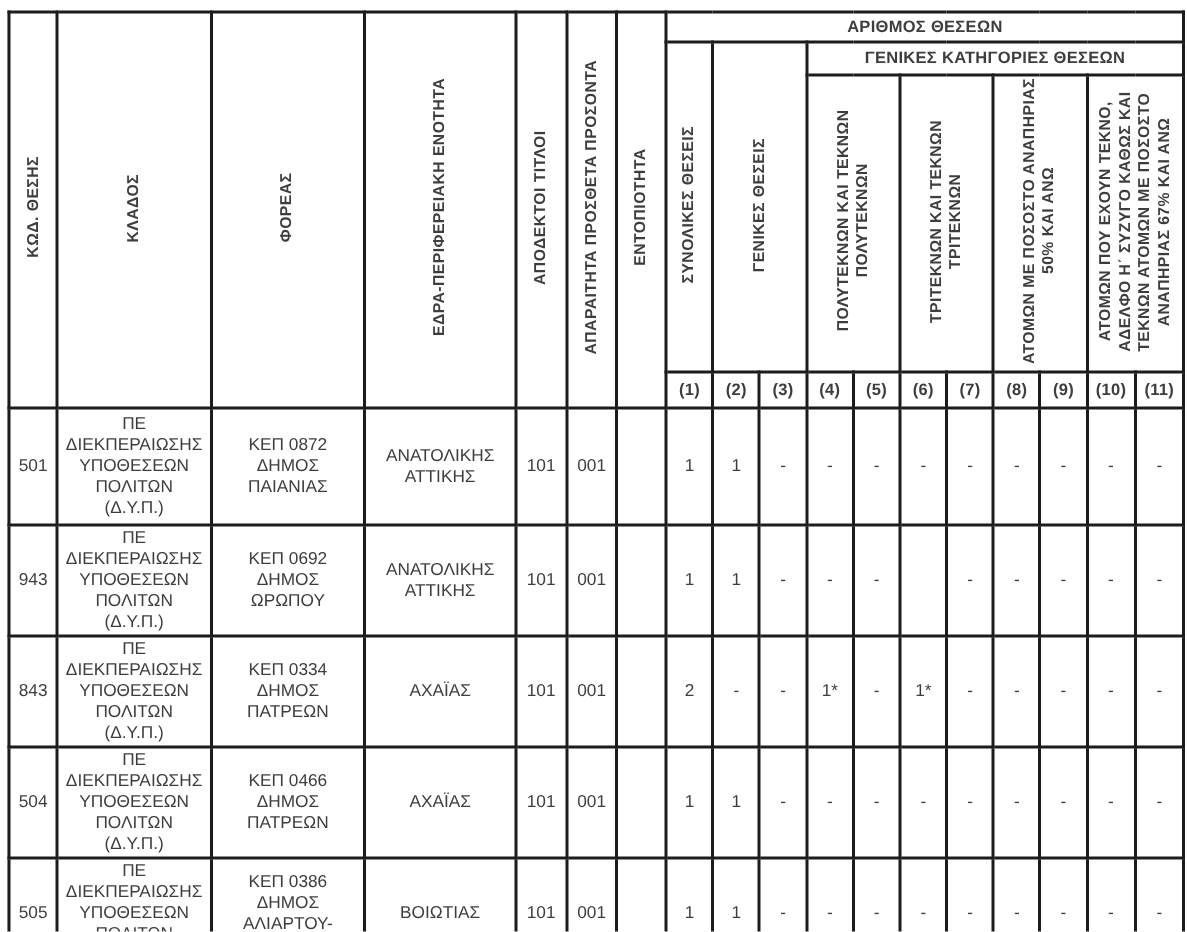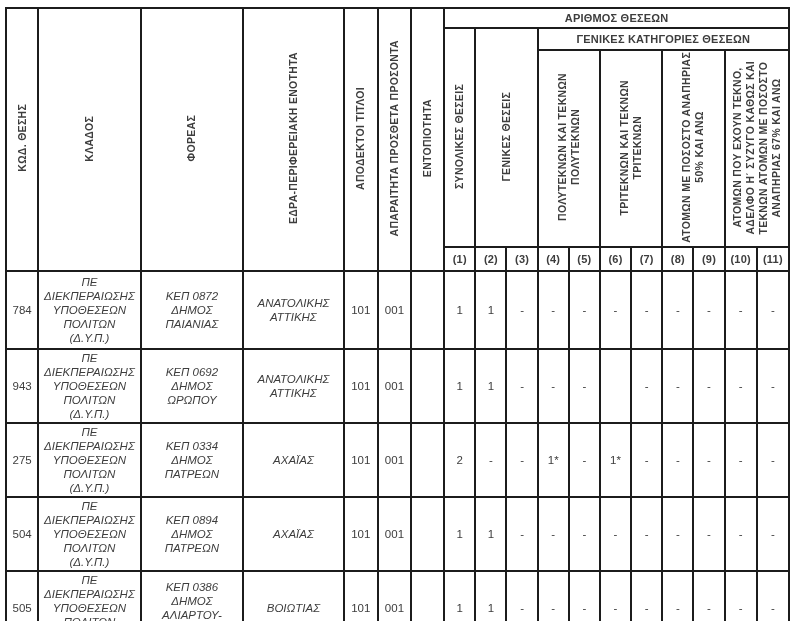--- a/index.html
+++ b/index.html
@@ -46,21 +46,21 @@
     letter-spacing: 0.3px;
   }
   tr.hr-a { height: 20px; }
   tr.hr-b { height: 22px; }
   tr.hr-c { height: 183px; }
   tr.hr-d { height: 24px; }
   tbody td {
     font-size: 11.5px;
     line-height: 14px;
   }
-  td.wrap { white-space: pre-line; font-style: italic; }
+  td.wrap { white-space: pre-line; }
   tbody tr:nth-child(1) { height: 78px; }
   tbody tr:nth-child(2) { height: 68px; }
   tbody tr:nth-child(3) { height: 67px; }
   tbody tr:nth-child(4) { height: 61px; }
   tbody tr:nth-child(5) { height: 62px; }
 </style>
 </head>
 <body>
 
 <div class="table-wrap">
@@ -122,21 +122,21 @@
       <th>(6)</th>
       <th>(7)</th>
       <th>(8)</th>
       <th>(9)</th>
       <th>(10)</th>
       <th>(11)</th>
     </tr>
   </thead>
   <tbody>
     <tr>
-      <td>784</td>
+      <td>501</td>
       <td class="wrap">ΠΕ
 ΔΙΕΚΠΕΡΑΙΩΣΗΣ
 ΥΠΟΘΕΣΕΩΝ
 ΠΟΛΙΤΩΝ
 (Δ.Υ.Π.)</td>
       <td class="wrap">ΚΕΠ 0872
 ΔΗΜΟΣ
 ΠΑΙΑΝΙΑΣ</td>
       <td class="wrap">ΑΝΑΤΟΛΙΚΗΣ
 ΑΤΤΙΚΗΣ</td>
@@ -176,21 +176,21 @@
       <td>-</td>
       <td>-</td>
       <td></td>
       <td>-</td>
       <td>-</td>
       <td>-</td>
       <td>-</td>
       <td>-</td>
     </tr>
     <tr>
-      <td>275</td>
+      <td>843</td>
       <td class="wrap">ΠΕ
 ΔΙΕΚΠΕΡΑΙΩΣΗΣ
 ΥΠΟΘΕΣΕΩΝ
 ΠΟΛΙΤΩΝ
 (Δ.Υ.Π.)</td>
       <td class="wrap">ΚΕΠ 0334
 ΔΗΜΟΣ
 ΠΑΤΡΕΩΝ</td>
       <td class="wrap">ΑΧΑΪΑΣ</td>
       <td>101</td>
@@ -208,21 +208,21 @@
       <td>-</td>
       <td>-</td>
     </tr>
     <tr>
       <td>504</td>
       <td class="wrap">ΠΕ
 ΔΙΕΚΠΕΡΑΙΩΣΗΣ
 ΥΠΟΘΕΣΕΩΝ
 ΠΟΛΙΤΩΝ
 (Δ.Υ.Π.)</td>
-      <td class="wrap">ΚΕΠ 0894
+      <td class="wrap">ΚΕΠ 0466
 ΔΗΜΟΣ
 ΠΑΤΡΕΩΝ</td>
       <td class="wrap">ΑΧΑΪΑΣ</td>
       <td>101</td>
       <td>001</td>
       <td></td>
       <td>1</td>
       <td>1</td>
       <td>-</td>
       <td>-</td>

